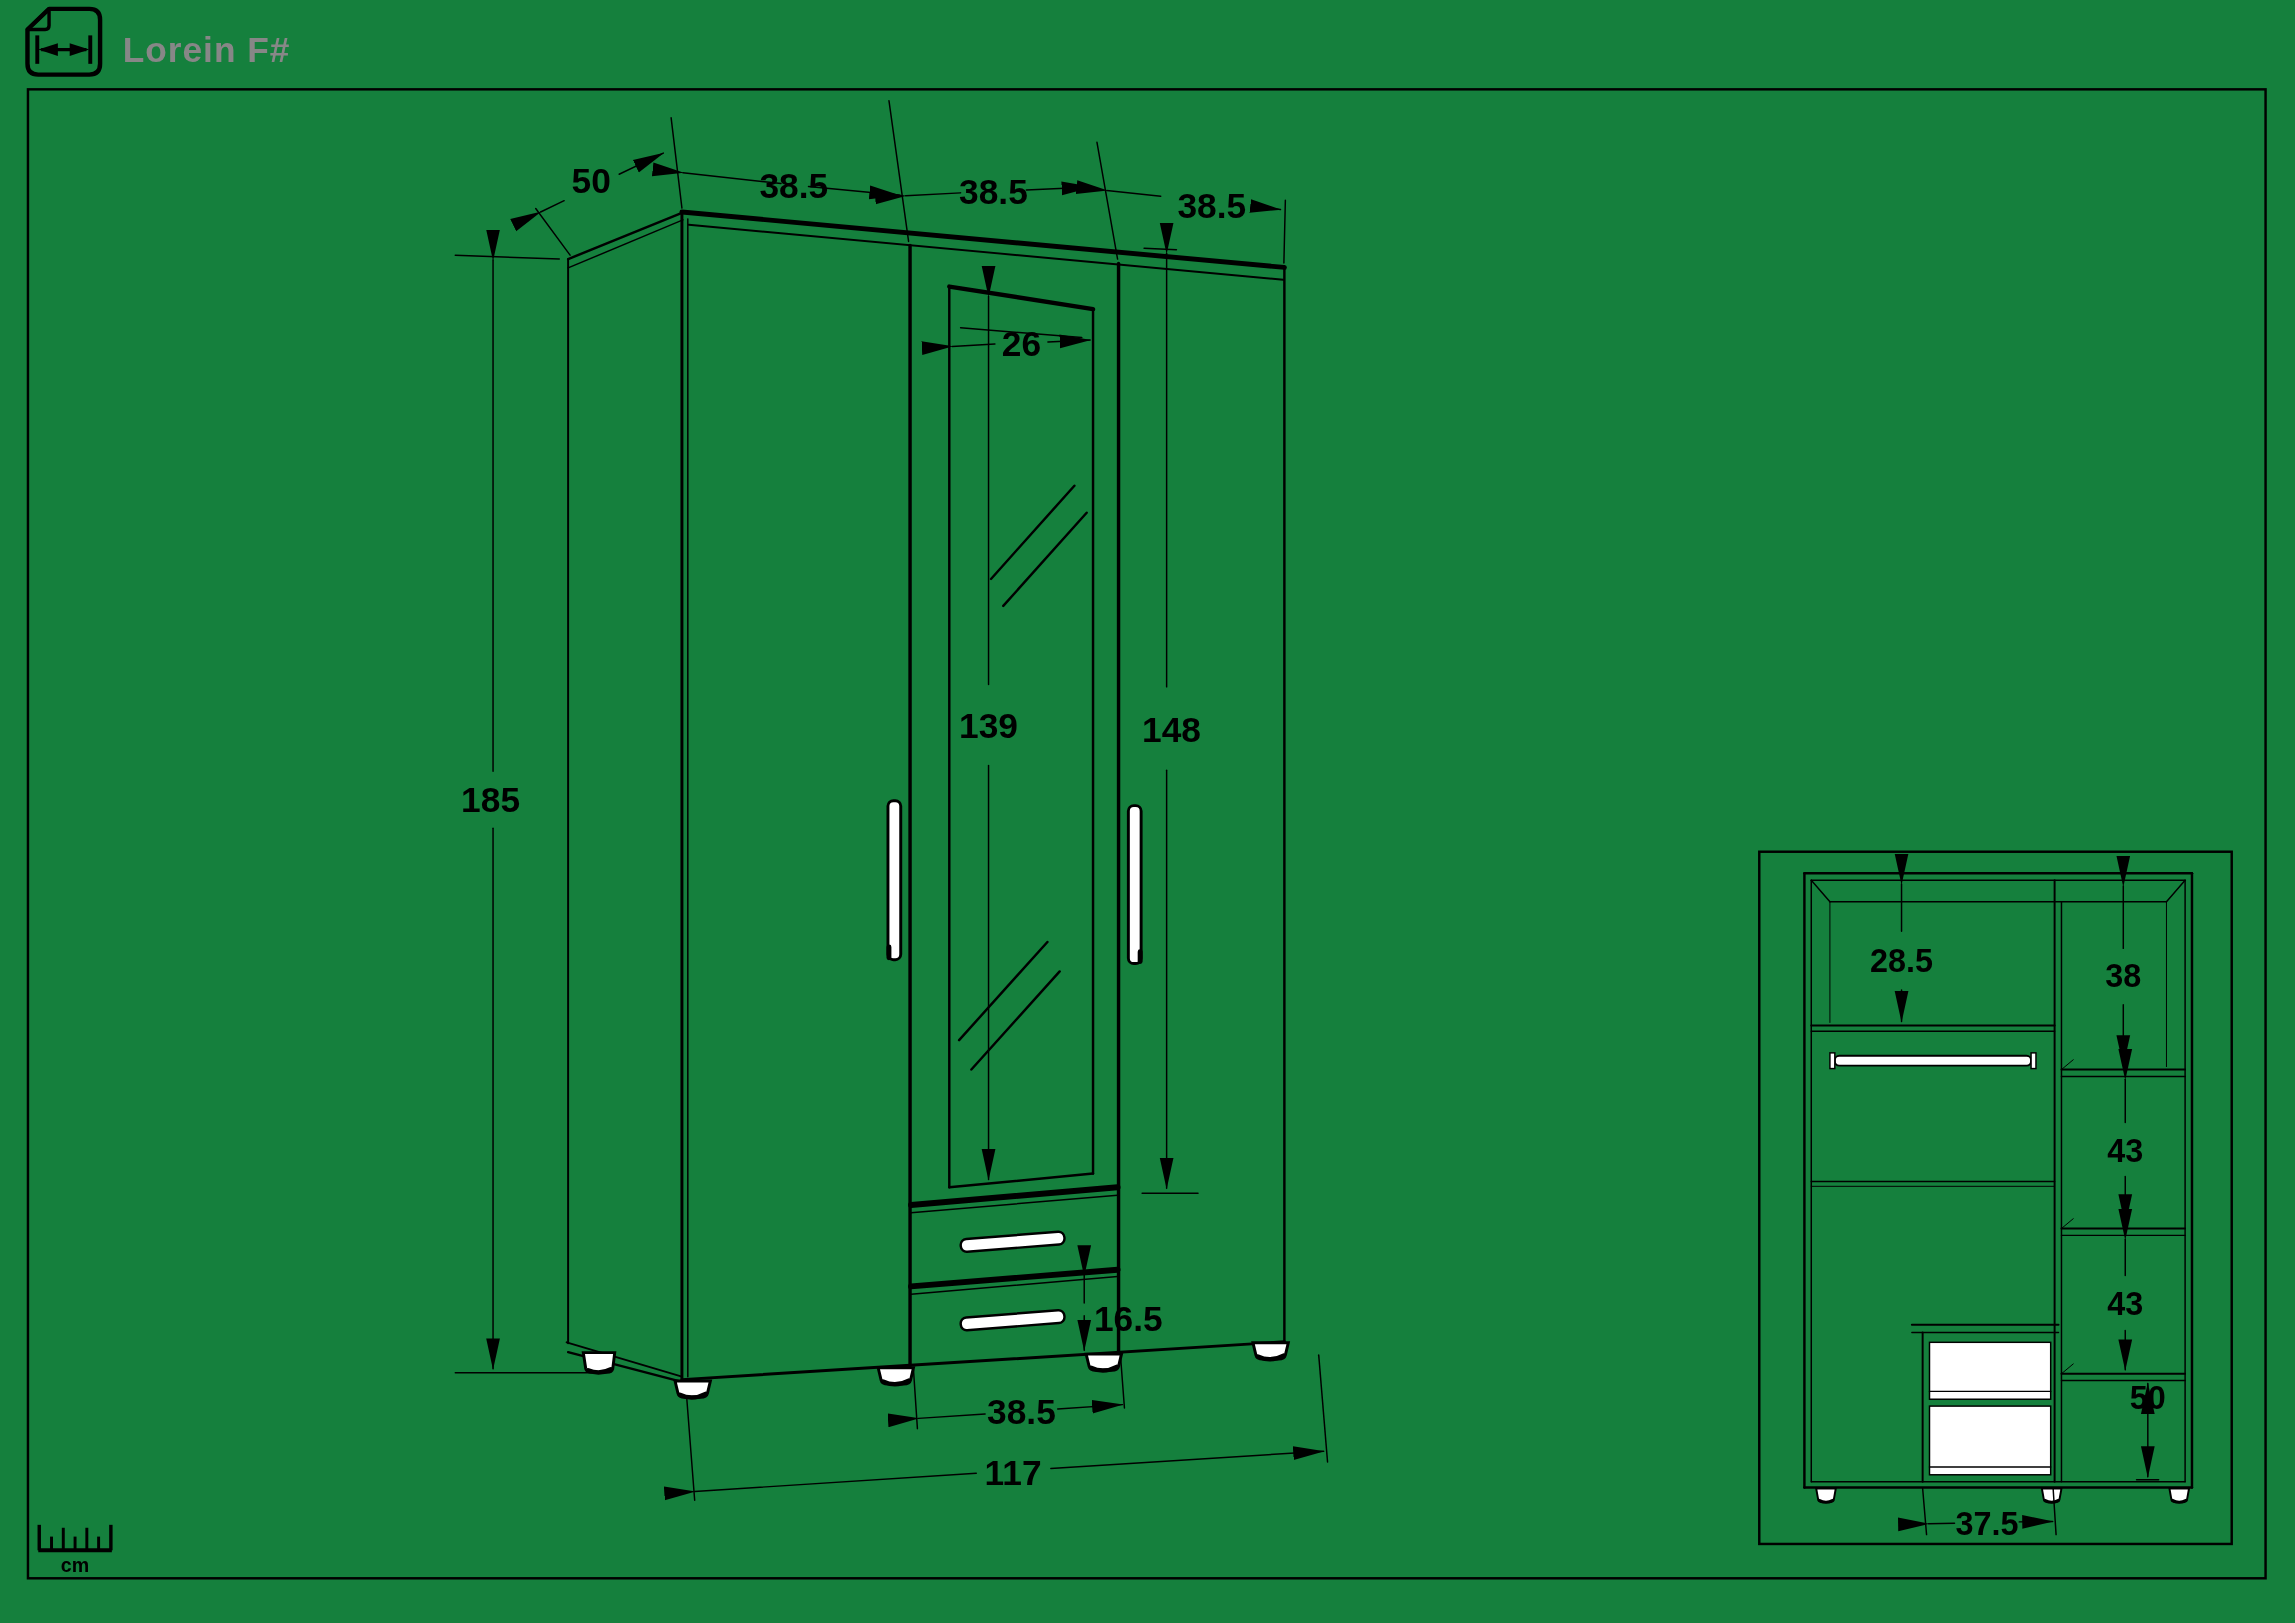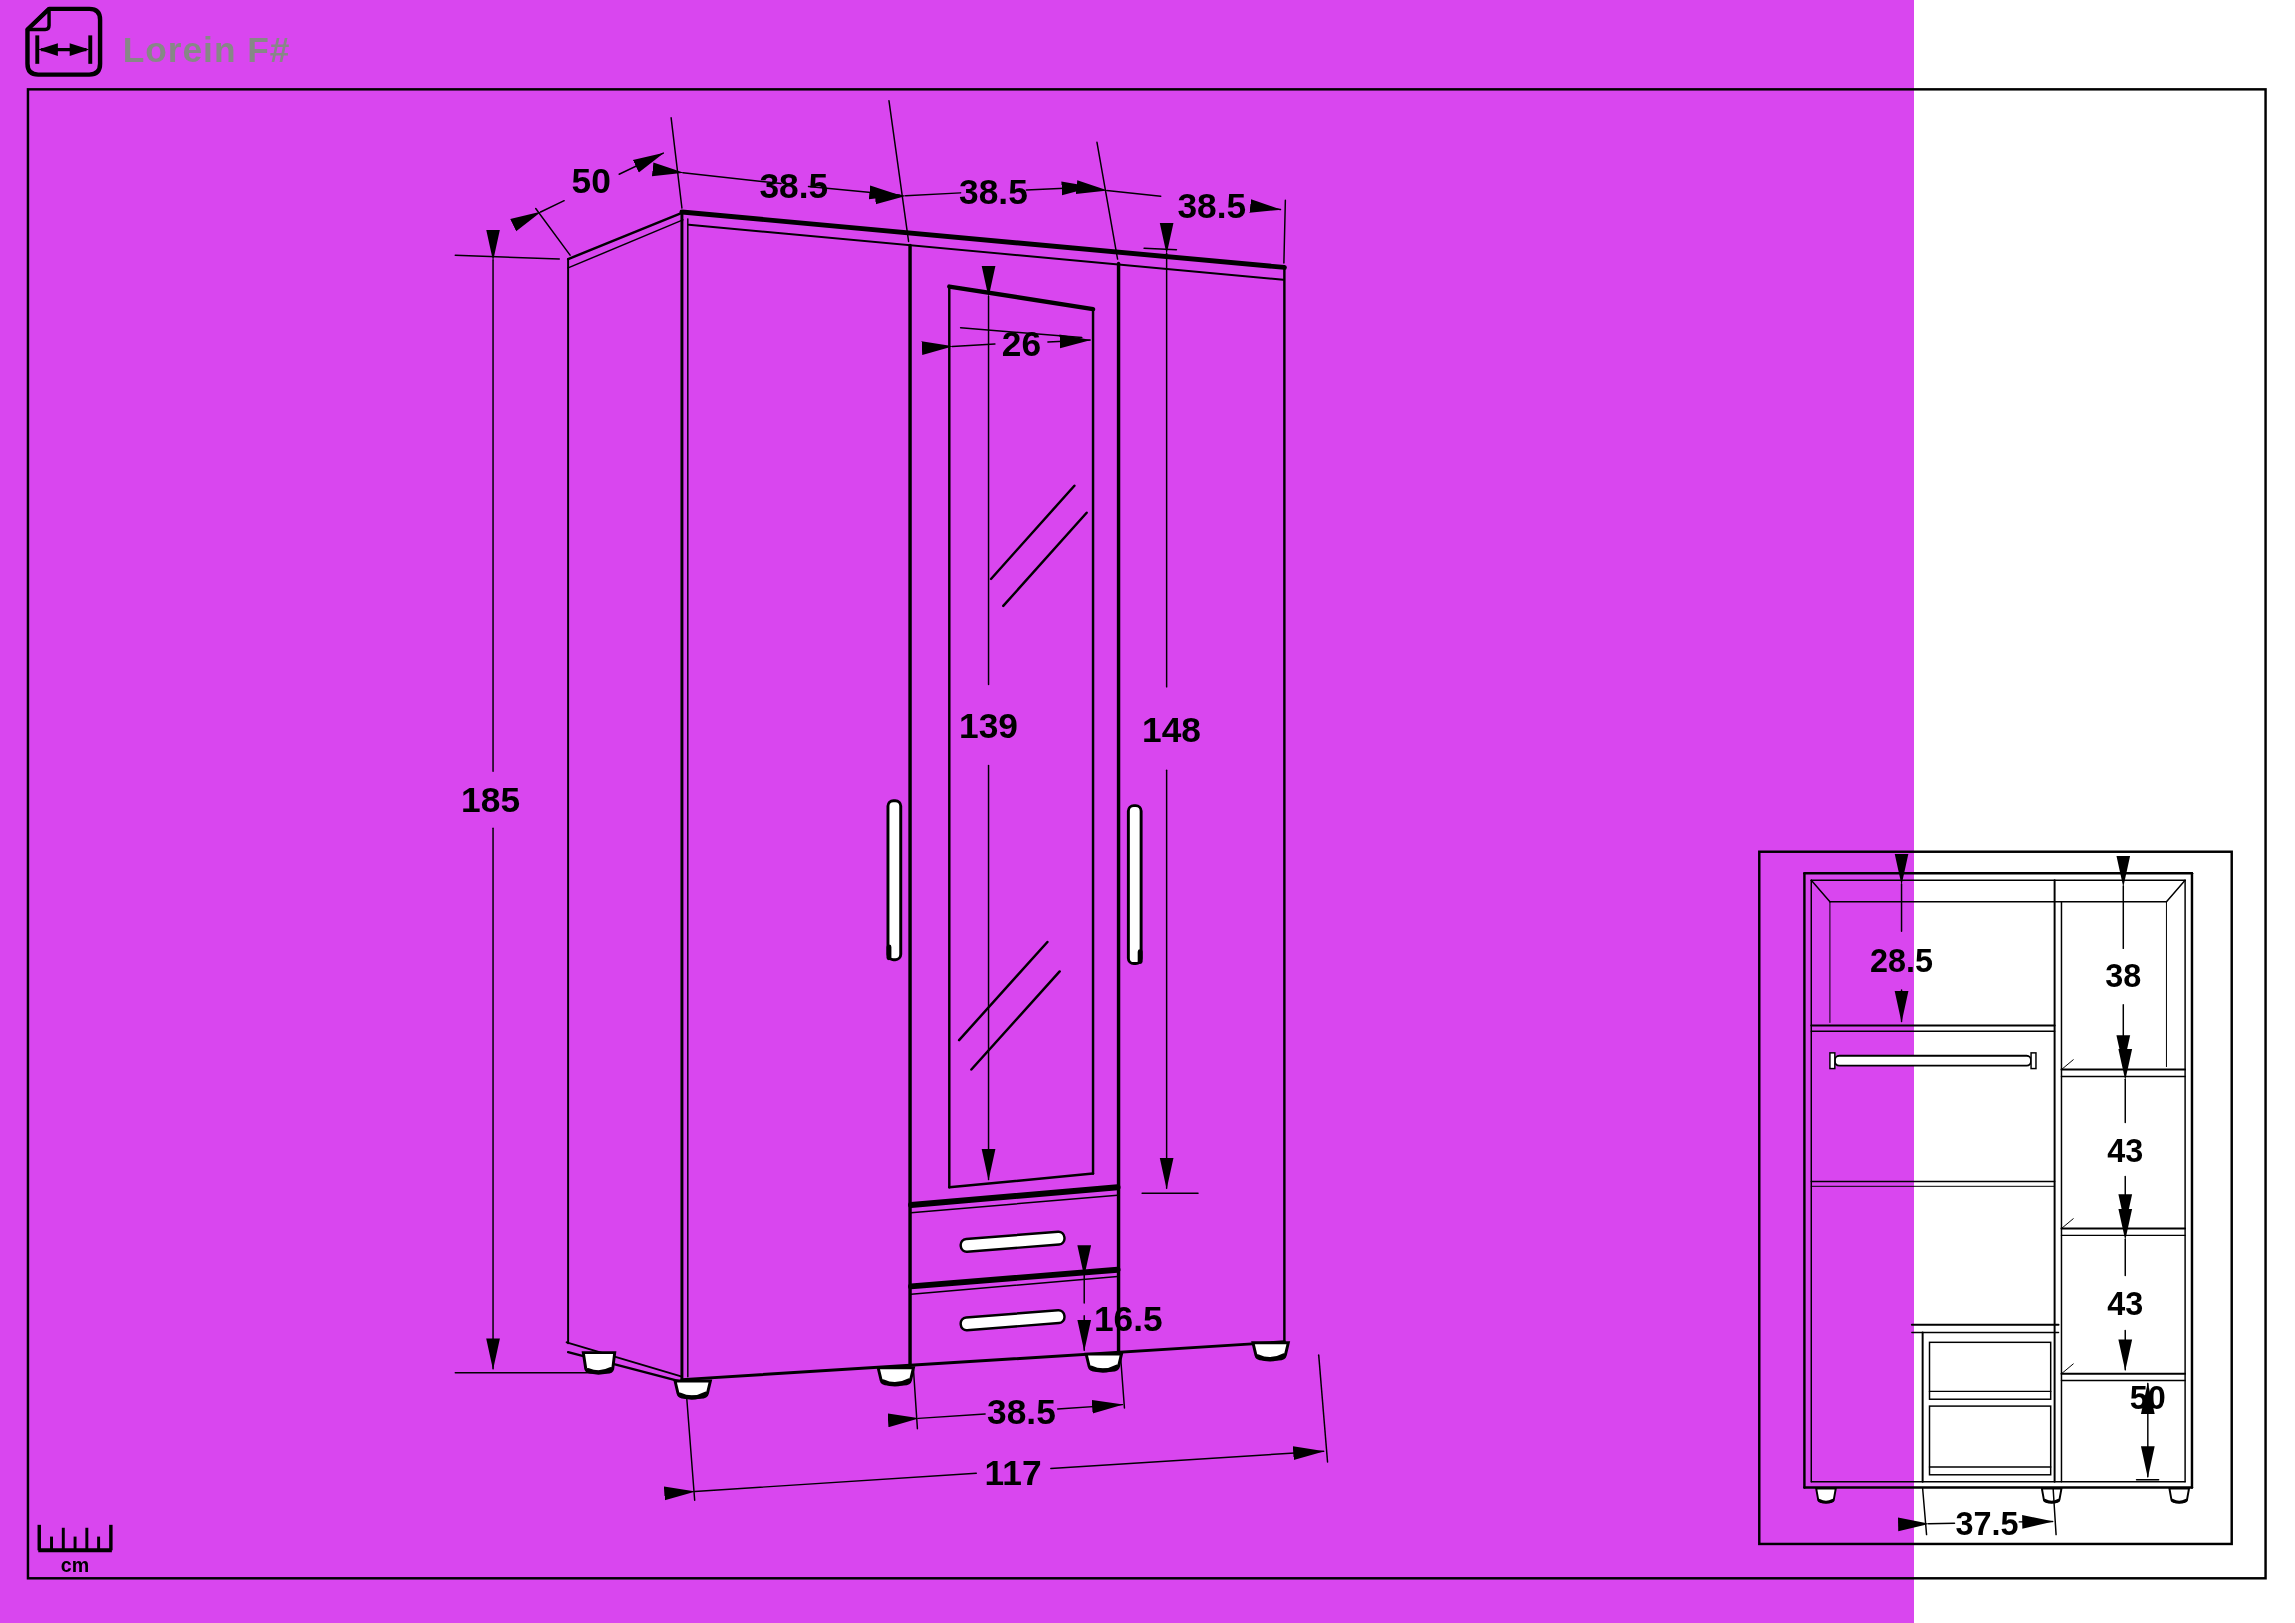--- a/index.html
+++ b/index.html
@@ -1,16 +1,16 @@
 <!DOCTYPE html>
 <html style="font-size:7.9px"><head>
 <meta charset="utf-8">
 <style>
   html,body{margin:0;padding:0;background:#ffffff;}
-  .page{width:1914px;height:1623px;position:relative;background:#d946ef;
+  .page{width:2295px;height:1623px;position:relative;background:#15803d;
         font-family:"Liberation Sans", sans-serif;}
   svg{display:block;}
   text{font-family:"Liberation Sans", sans-serif;font-weight:bold;fill:#000;}
   .title-text{fill:#878787;font-size:72px;letter-spacing:2px;}
   .dim{font-size:72px;text-anchor:middle;}
   .dim-s{font-size:66px;text-anchor:middle;}
   .units{font-size:40px;text-anchor:middle;}
   line,path,rect,polygon,polyline{vector-effect:none;}
 </style>
 </head>

